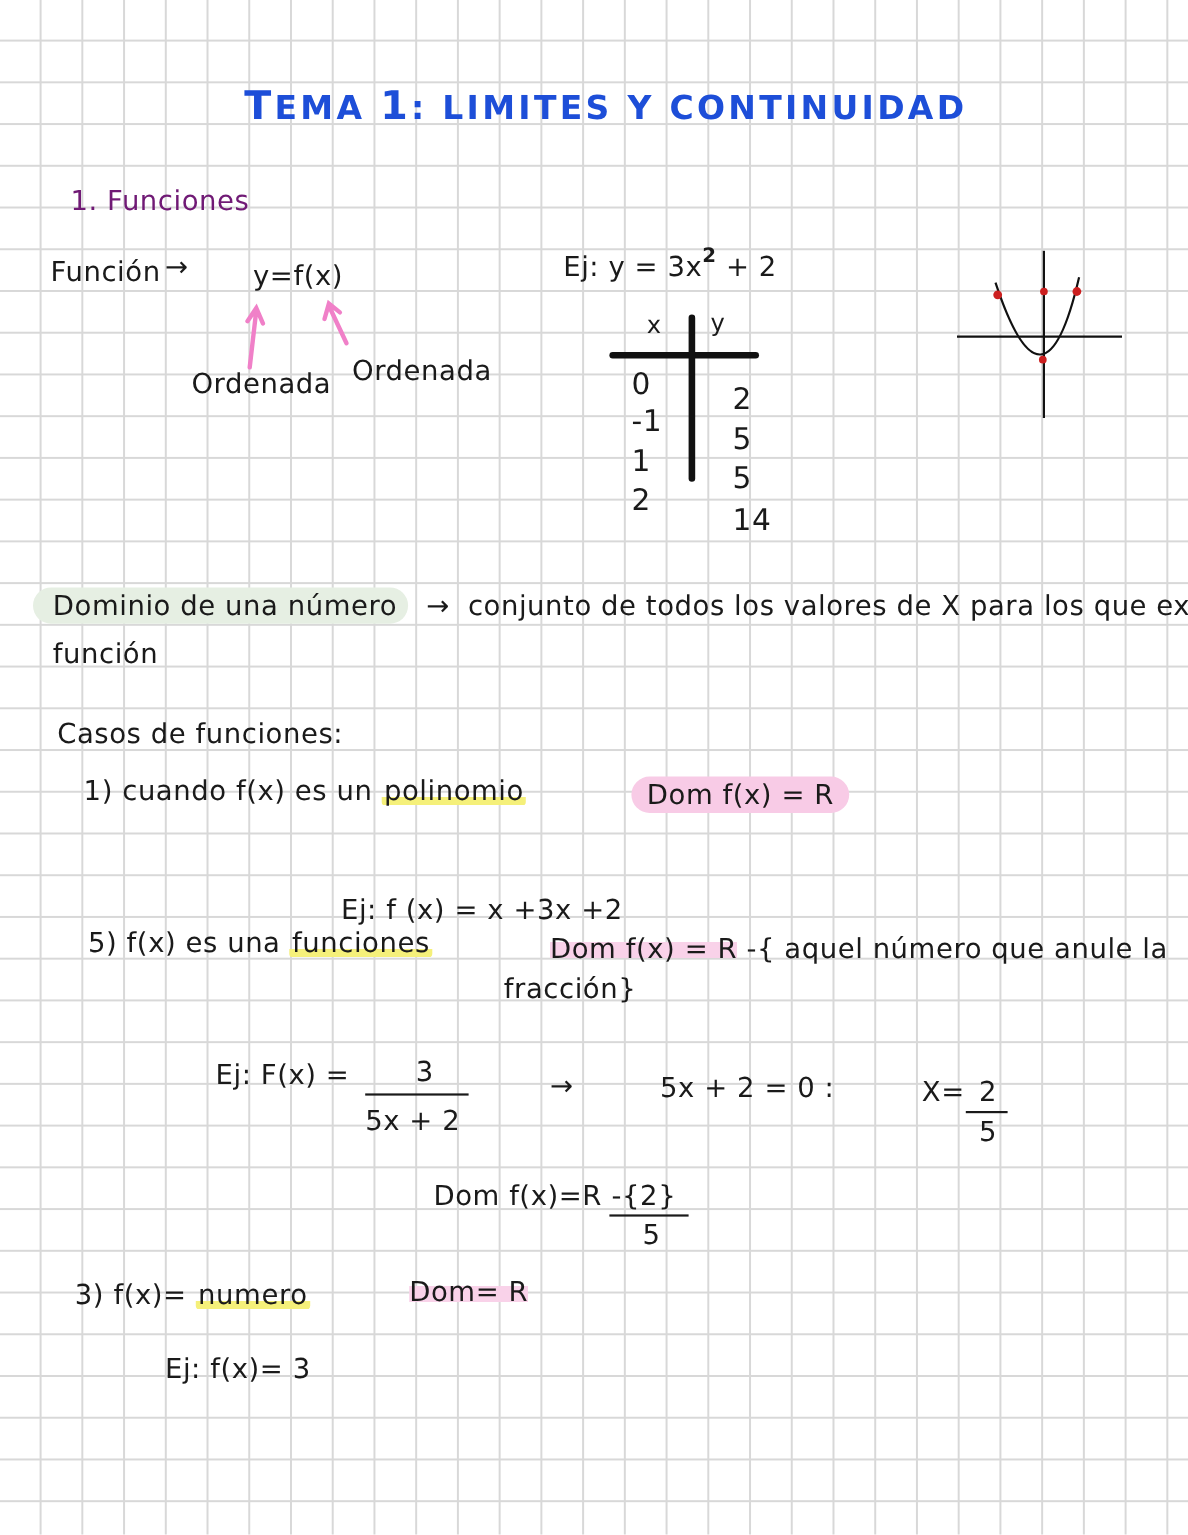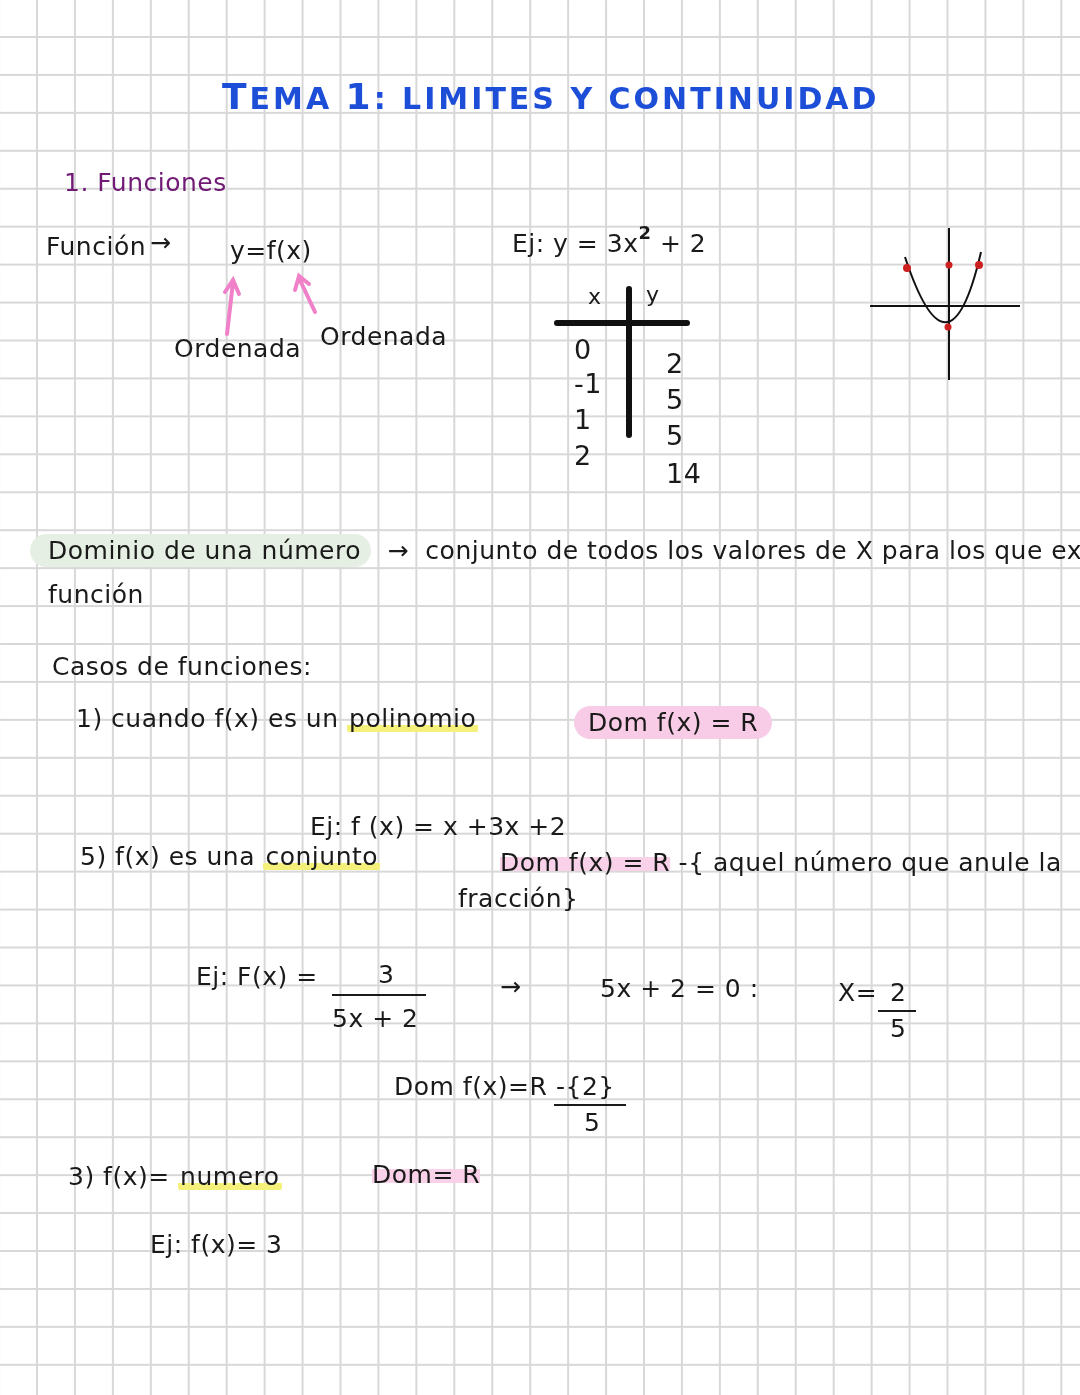--- a/index.html
+++ b/index.html
@@ -92,21 +92,21 @@
 
 <div class="abs hw" style="left:76px; top:704px;">
   <span>1)  cuando f(x)  es un </span><span class="hl-yellow">polinomio</span>
 </div>
 <div class="abs hw" style="left:574px; top:708px;">
   <span class="hl-pink">Dom f(x)  =  R</span>
 </div>
 <div class="abs hw" style="left:310px; top:770px;margin-top:42px;">Ej:  f  (x)   =  x  +3x  +2</div>
 
 <div class="abs hw" style="left:80px; top:842px;">
-  <span>5)  f(x)  es una </span><span class="hl-yellow">conjunto</span>
+  <span>5)  f(x)  es una </span><span class="hl-yellow">funciones</span>
 </div>
 <div class="abs hw" style="left:458px; top:848px;margin-left:42px;">
   <span class="hl-pink-flat">Dom f(x)  =  R</span><span> -{  aquel número que anule la</span>
 </div>
 <div class="abs hw" style="left:458px; top:884px;">fracción}</div>
 
 <div class="abs hw" style="left:196px; top:962px;">Ej:  F(x)   =</div>
 <div class="abs hw" style="left:378px; top:960px;">3</div>
 <div class="frac-line" style="left:332px; top:994px; width:94px;"></div>
 <div class="abs hw" style="left:332px; top:1004px;">5x  +  2</div>

